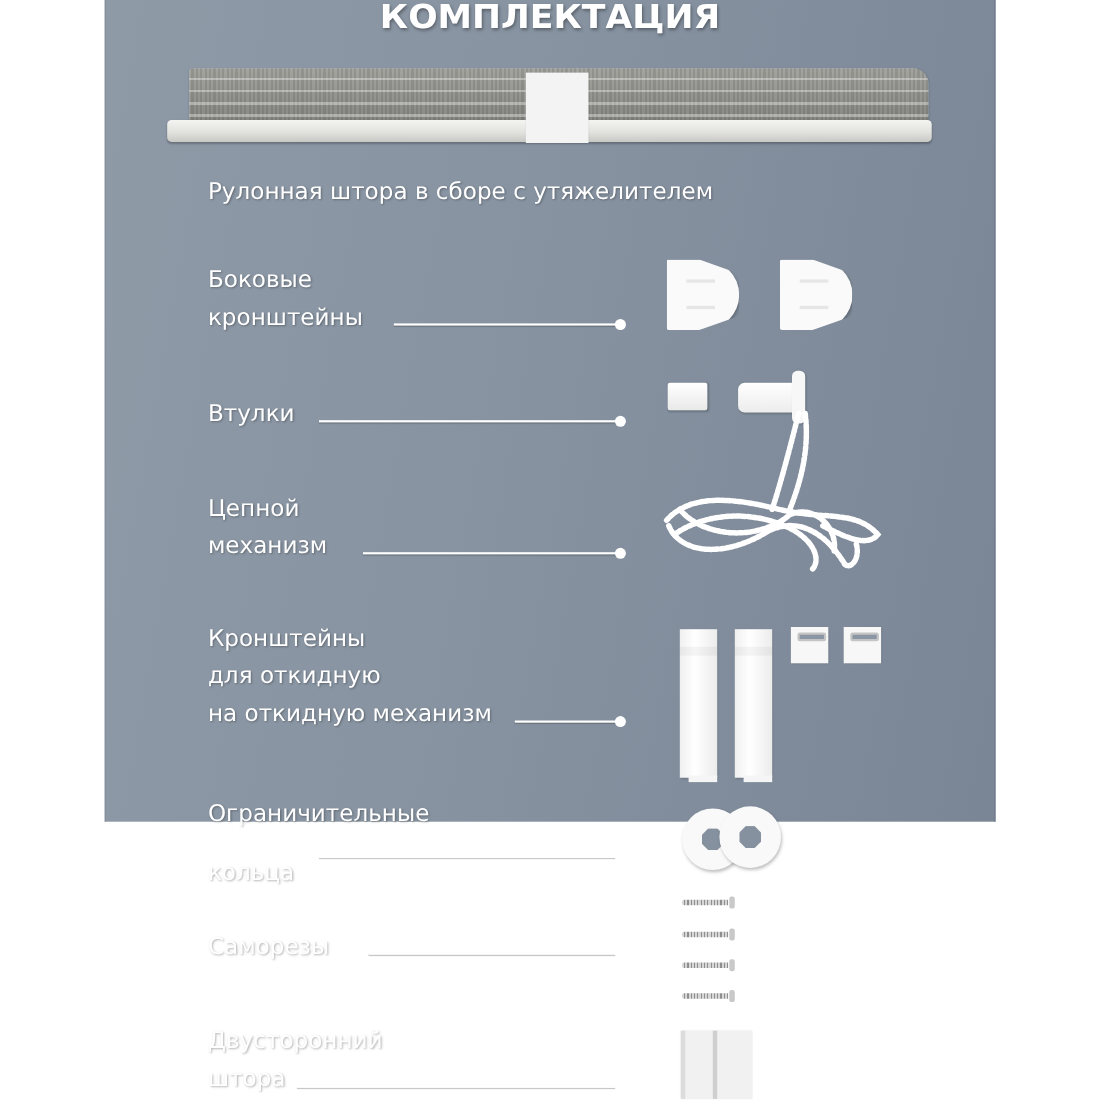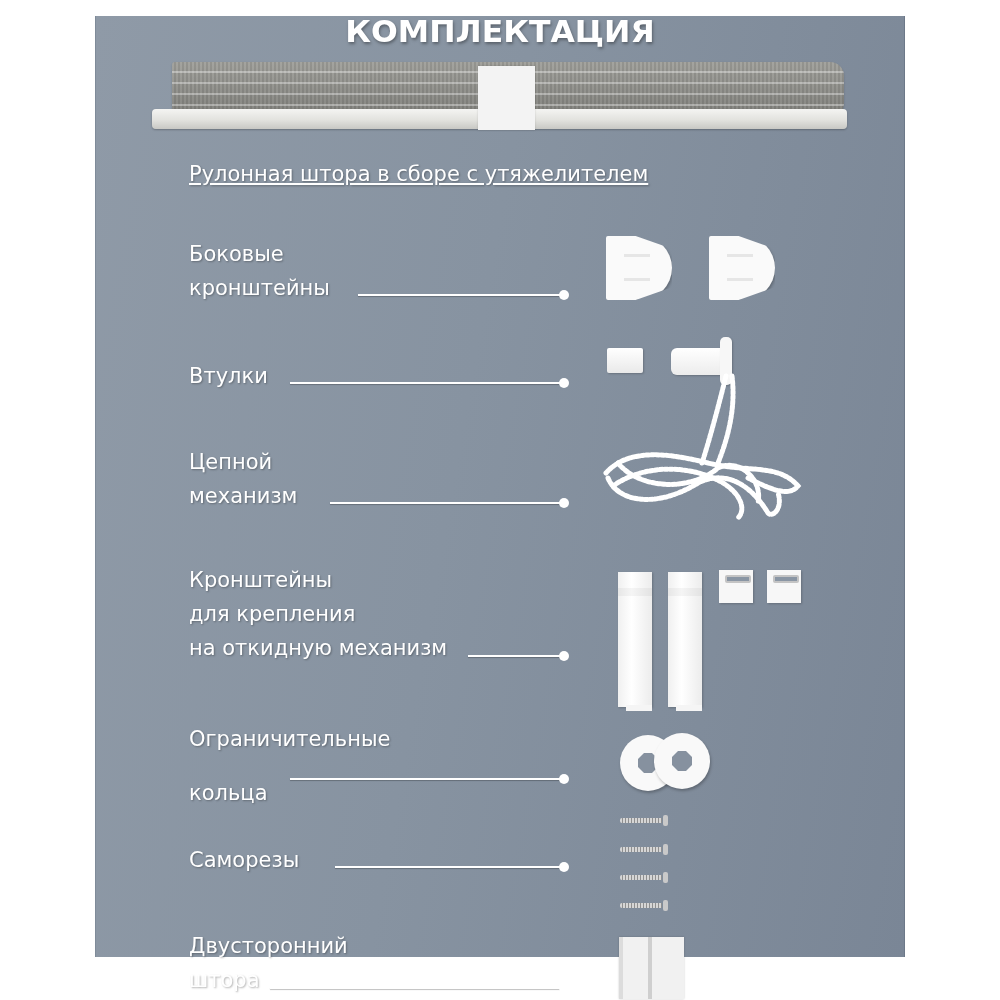--- a/index.html
+++ b/index.html
@@ -1,17 +1,17 @@
 <!DOCTYPE html>
 <html><head>
 <meta charset="utf-8">
 <style>
   html,body{margin:0;padding:0;background:#ffffff;}
   body{width:1000px;height:1000px;position:relative;overflow:hidden;font-family:"DejaVu Sans","Liberation Sans",sans-serif;}
-  .panel{position:absolute;left:95px;top:16px;width:810px;height:941px;
+  .panel{position:absolute;left:95px;top:0;width:810px;height:747px;
     background:linear-gradient(100deg,#8f9aa7 0%,#8793a1 45%,#7a8696 100%);
     box-shadow:inset 1px 0 0 #7f8b99, inset -1px 0 0 #6c7888;}
   .title{position:absolute;left:0;width:810px;top:-2px;text-align:center;color:#fff;
     font-family:"DejaVu Sans",sans-serif;font-weight:bold;font-size:30px;letter-spacing:0px;
     transform:scaleX(1.05);text-shadow:1px 2px 3px rgba(0,0,0,.35);}
   .txt{position:absolute;color:#fff;font-size:21px;line-height:34px;text-shadow:1px 1px 2px rgba(0,0,0,.3);white-space:nowrap;}
   .leader{position:absolute;height:2px;background:#fff;box-shadow:0 1px 1px rgba(0,0,0,.25);}
   .leader::after{content:"";position:absolute;right:-4px;top:-4px;width:10px;height:10px;border-radius:50%;background:#fff;}
   .part{position:absolute;}
   
@@ -52,21 +52,21 @@
 
 <div class="panel">
   <div class="title">КОМПЛЕКТАЦИЯ</div>
 </div>
 
 <div class="part">
   <div class="roll-fabric"></div>
   <div class="roll-bar"></div>
   <div class="roll-band"></div>
 </div>
-<div class="txt" style="left:189px;top:157px;text-decoration:underline;">Рулонная штора в сборе с утяжелителем</div>
+<div class="txt" style="left:189px;top:157px;">Рулонная штора в сборе с утяжелителем</div>
 
 <div class="txt" style="left:189px;top:237px;text-align:center;">Боковые</div>
 <div class="txt" style="left:189px;top:271px;">кронштейны</div>
 <div class="leader" style="left:358px;top:294px;width:207px;"></div>
 <div class="side-bracket" style="left:606px;top:236px;"></div>
 <div class="side-bracket" style="left:709px;top:236px;"></div>
 
 <div class="txt" style="left:189px;top:359px;">Втулки</div>
 <div class="leader" style="left:290px;top:382px;width:275px;"></div>
 <div class="part">
@@ -85,21 +85,21 @@
       <path d="M134 8 C138 40,130 70,120 95"></path>
       <path d="M8 105 C30 80,70 85,110 95 C150 105,180 95,200 118 C190 130,170 120,150 110"></path>
       <path d="M10 110 C20 135,60 140,100 115 C130 100,155 120,170 145 C175 150,185 140,180 125"></path>
       <path d="M20 95 C40 120,90 125,120 100 C140 90,165 110,160 135"></path>
       <path d="M15 118 C40 100,80 95,115 110 C140 120,150 140,140 150"></path>
     </g>
   </svg>
 </div>
 
 <div class="txt" style="left:189px;top:563px;">Кронштейны</div>
-<div class="txt" style="left:189px;top:597px;">для крепления</div>
+<div class="txt" style="left:189px;top:597px;">для откидную</div>
 <div class="txt" style="left:189px;top:631px;">на откидную механизм</div>
 <div class="leader" style="left:468px;top:655px;width:97px;"></div>
 <div class="flap-long" style="left:618px;top:572px;"></div>
 <div class="flap-long" style="left:668px;top:572px;"></div>
 <div class="flap-small" style="left:719px;top:570px;"></div>
 <div class="flap-small" style="left:767px;top:570px;"></div>
 
 <div class="txt" style="left:189px;top:722px;">Ограничительные</div>
 <div class="txt" style="left:189px;top:776px;">кольца</div>
 <div class="leader" style="left:290px;top:778px;width:275px;"></div>

